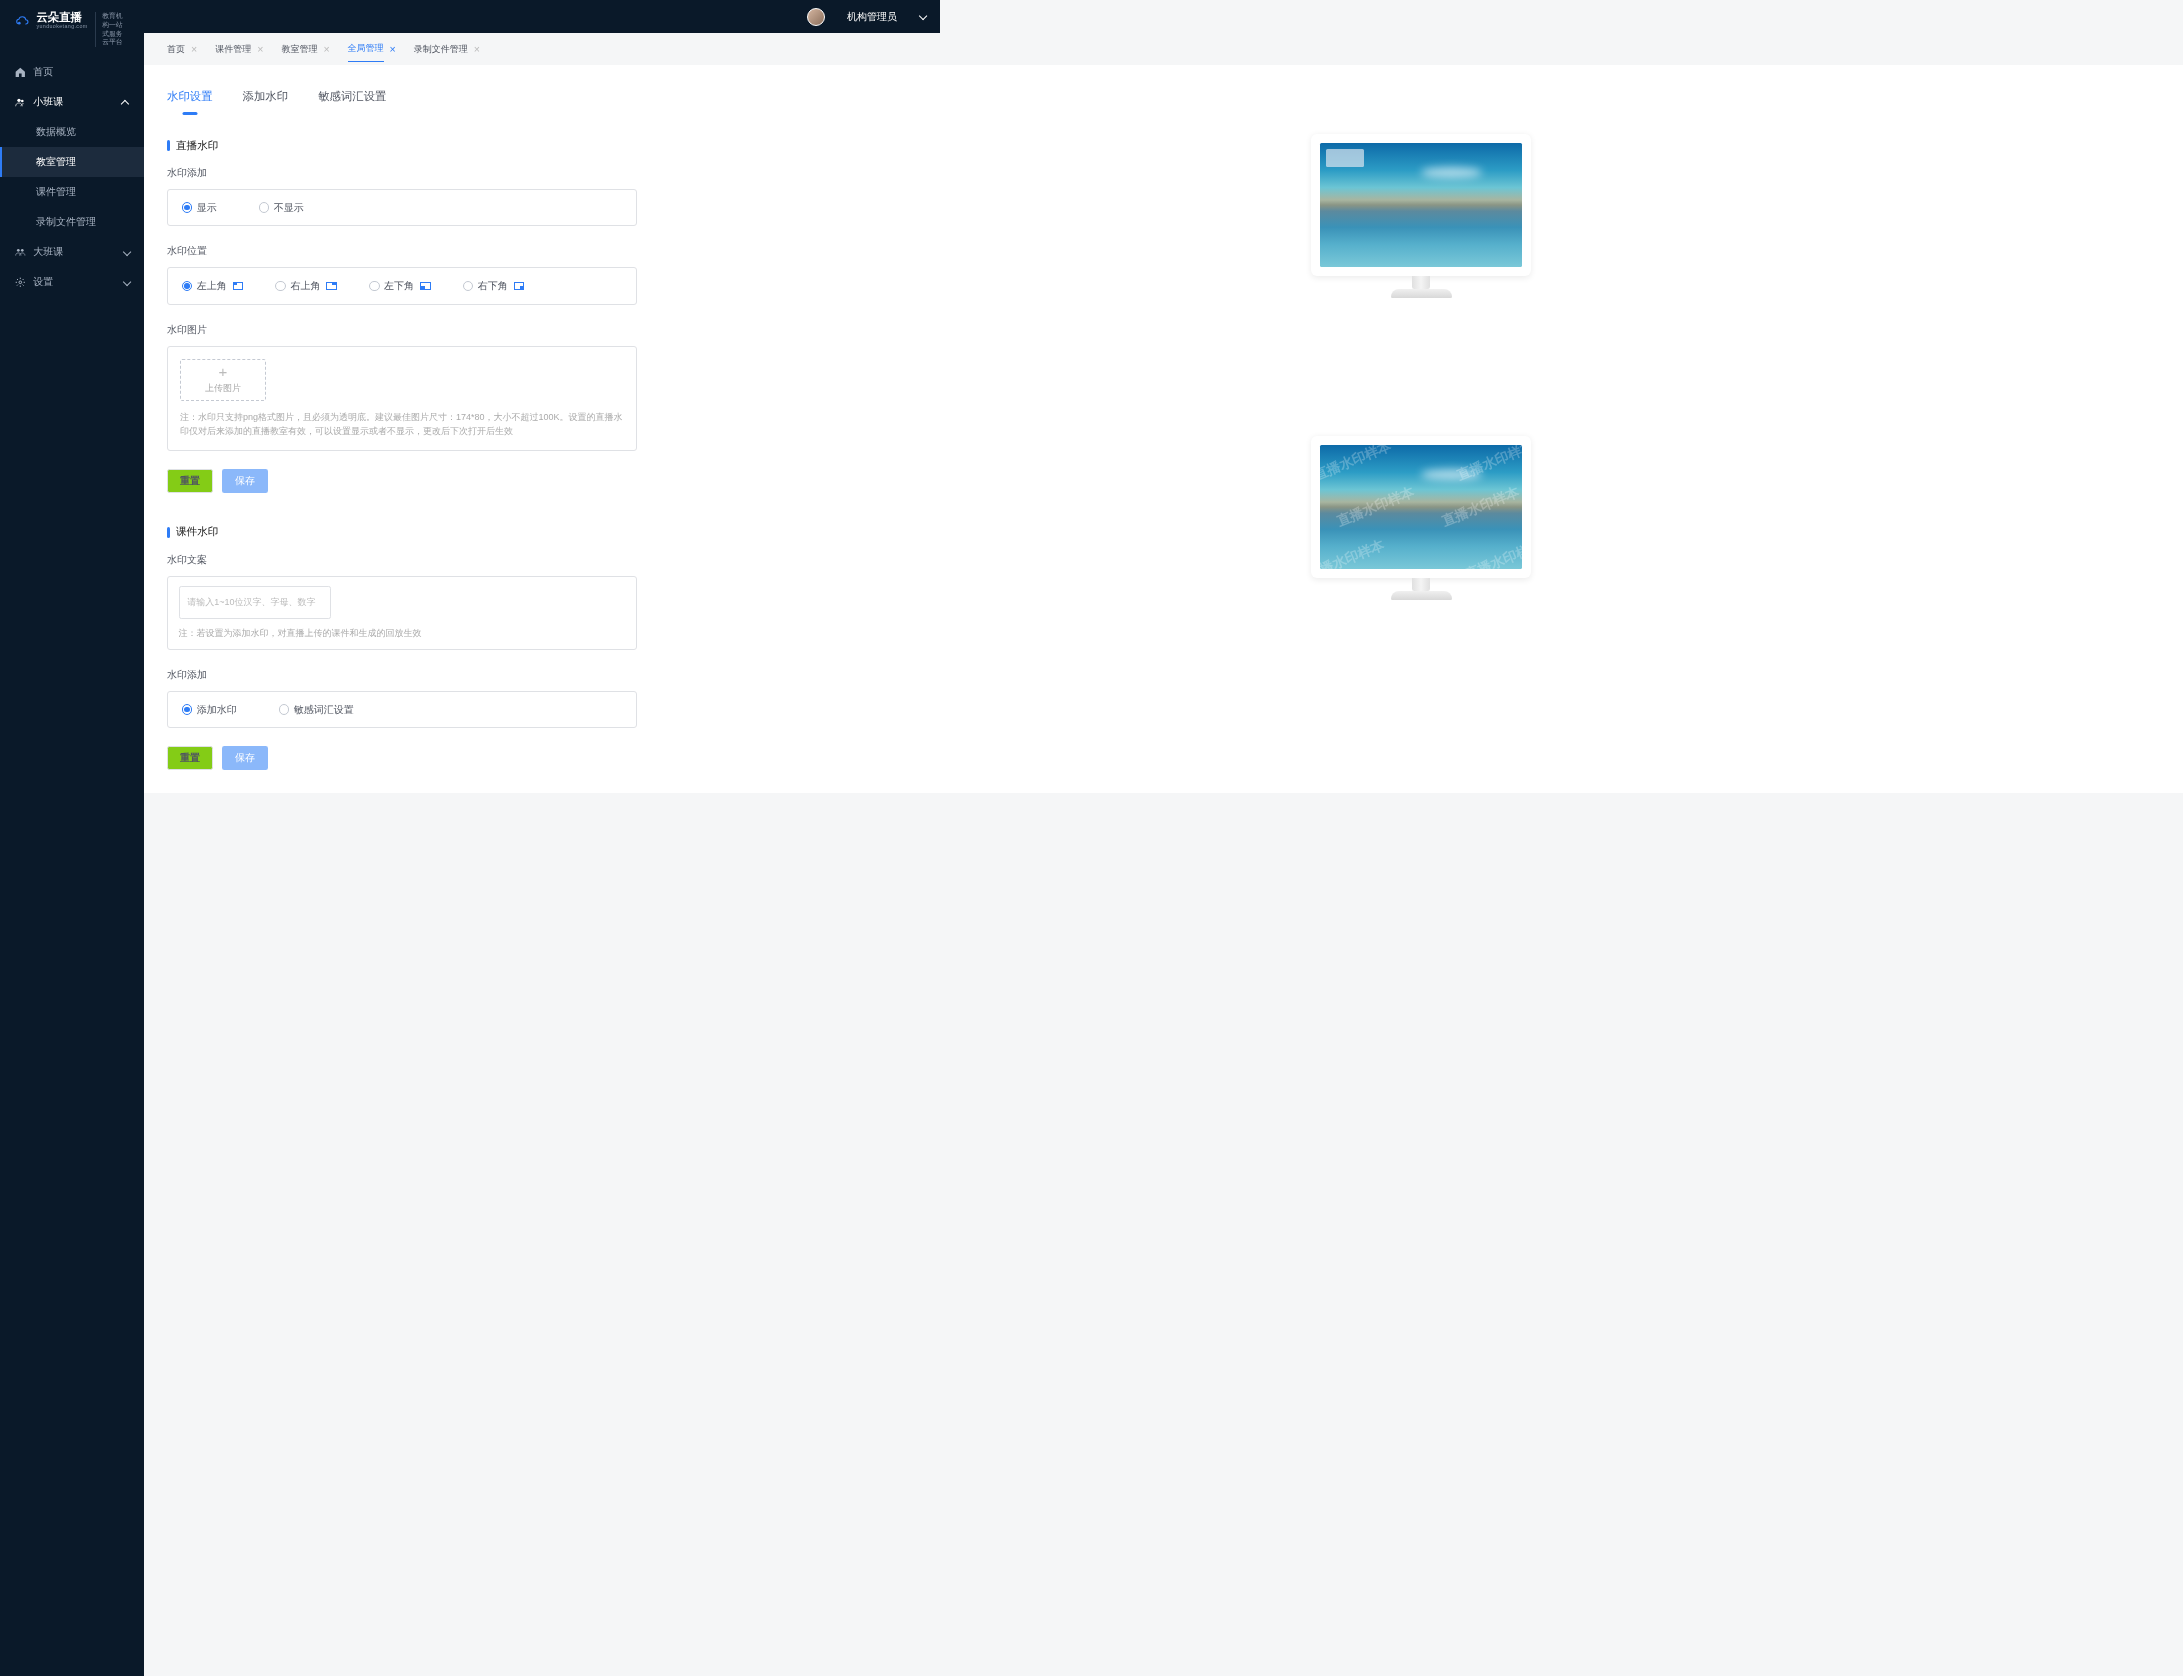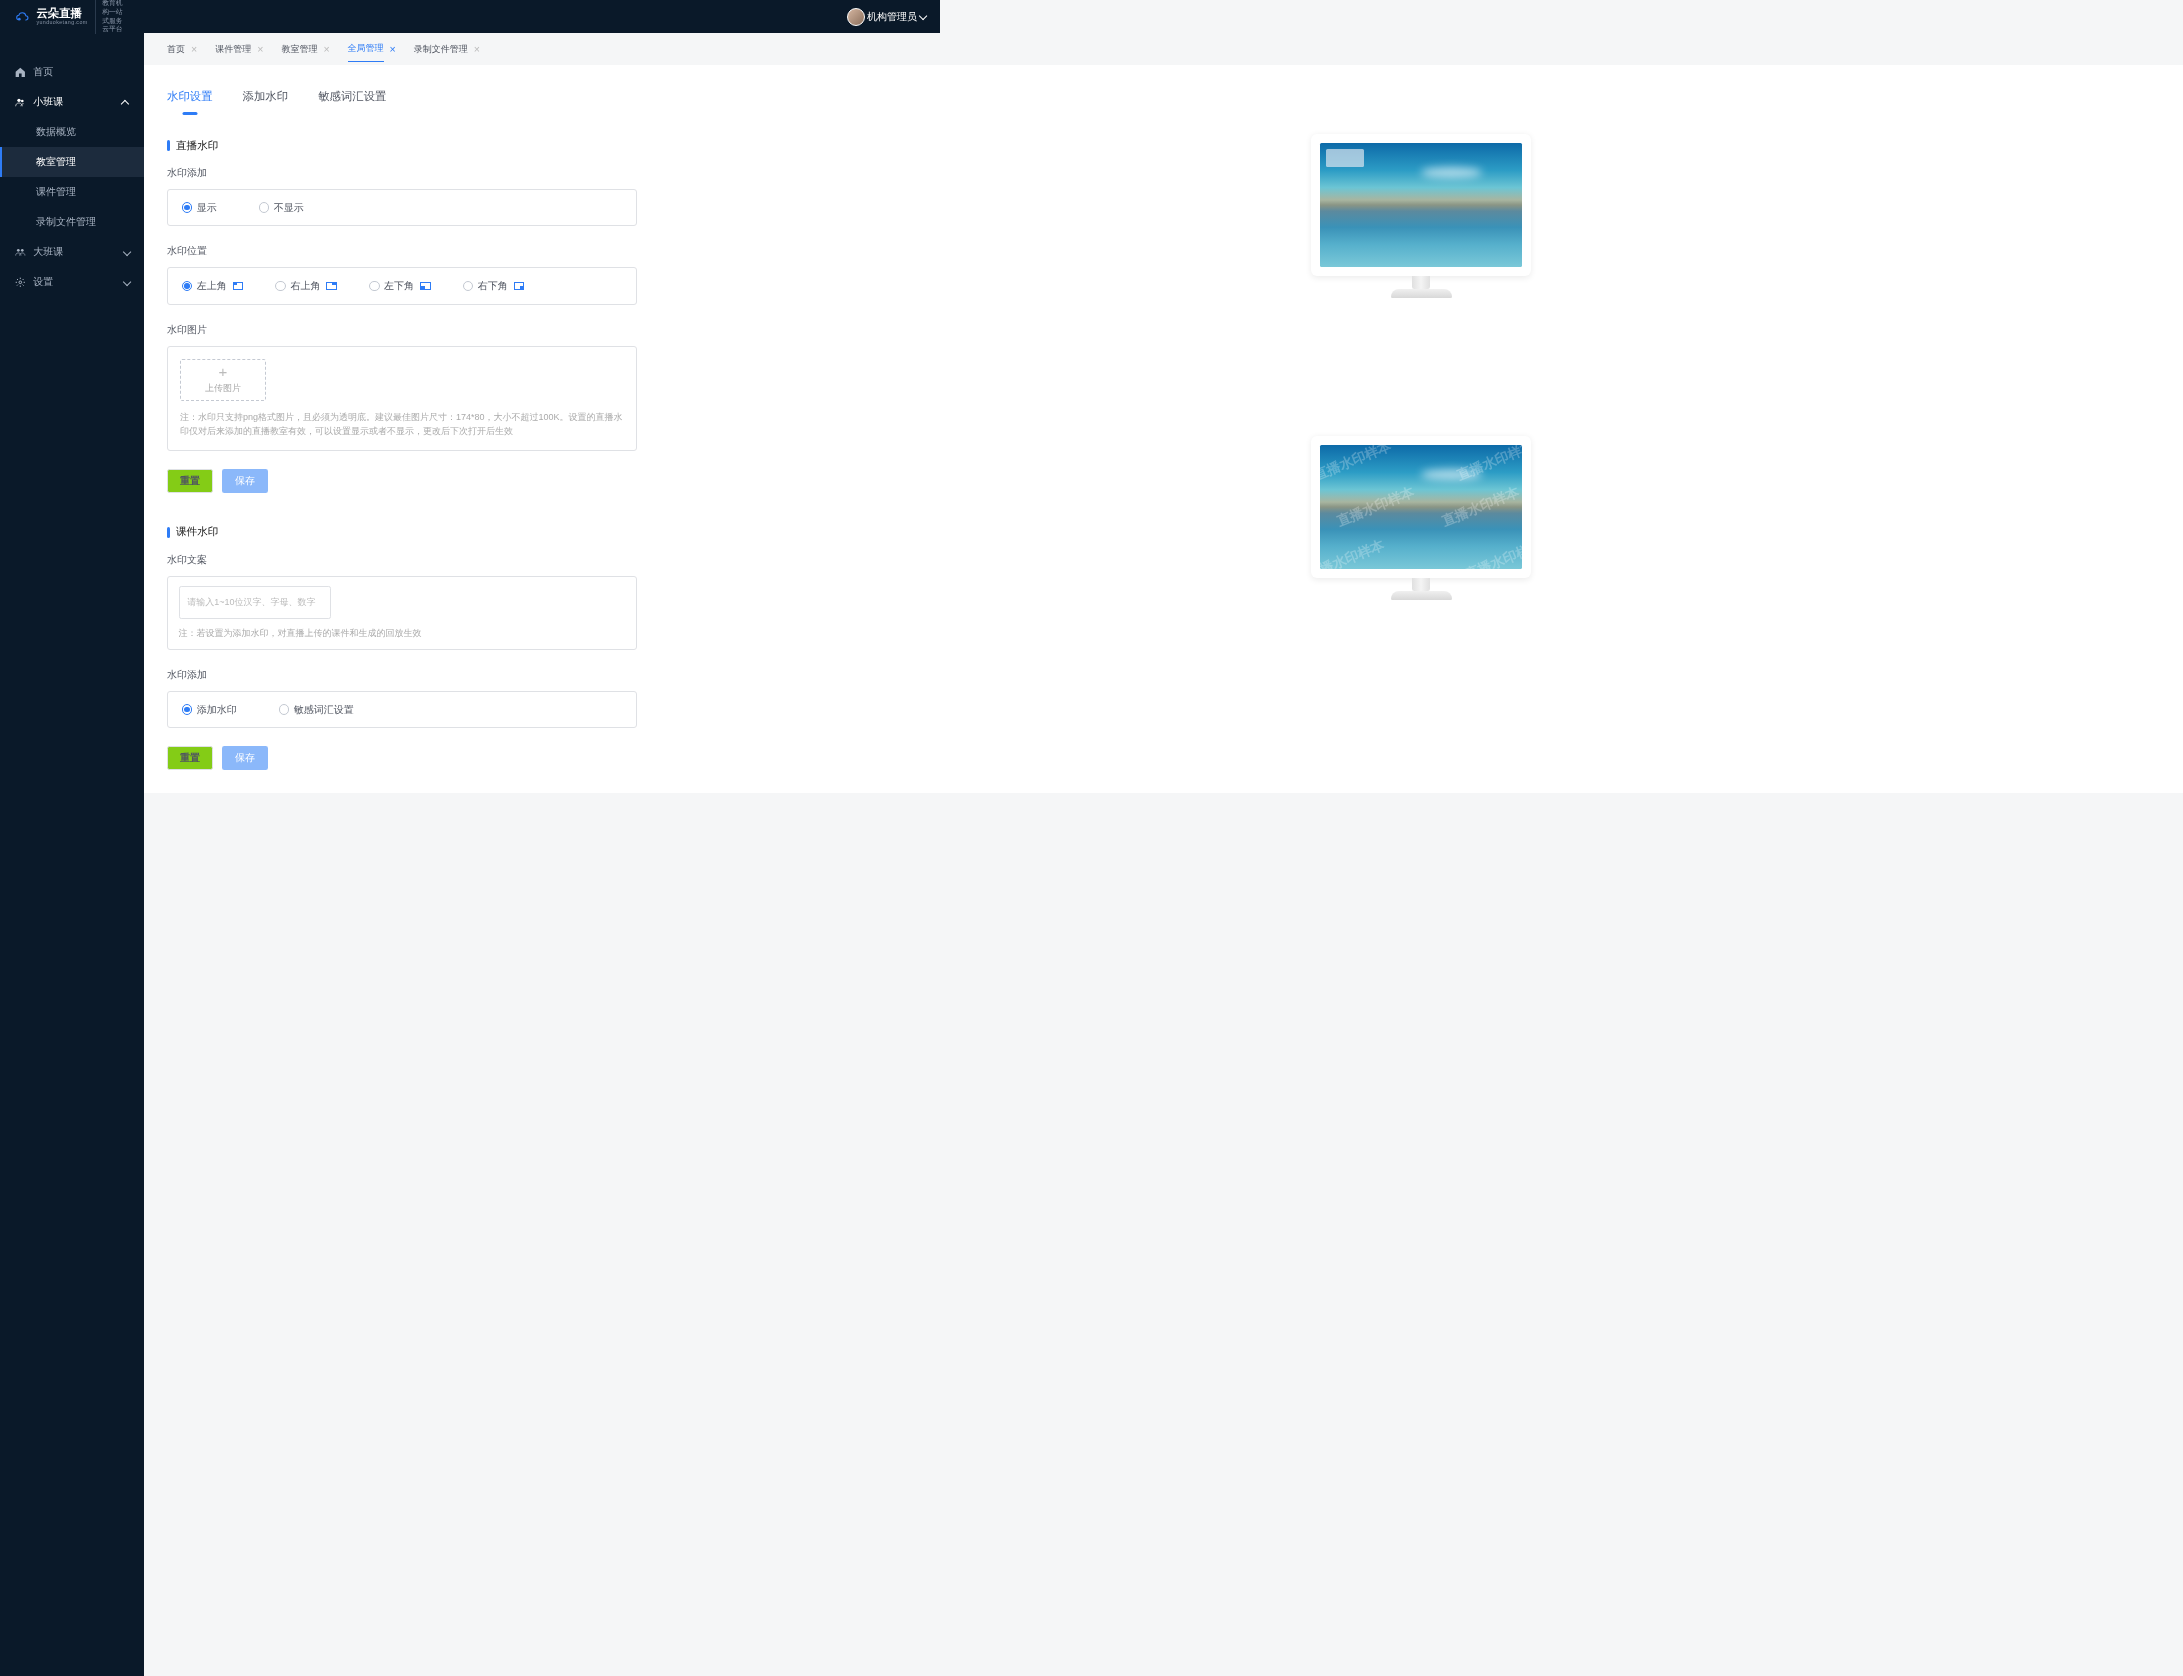--- a/index.html
+++ b/index.html
@@ -1,25 +1,25 @@
 <!DOCTYPE html>
 <html style="font-size:12px"><head>
   <meta charset="utf-8">
   <style>
     * { box-sizing: border-box; margin: 0; padding: 0; font-family: -apple-system, BlinkMacSystemFont, "Segoe UI", "PingFang SC", "Microsoft YaHei", sans-serif; }
     body { background: #f5f6f7; width: 940px; height: 725px; overflow: hidden; }
     
     
     .topbar { height: 33px; background: #0a1929; display: flex; align-items: center; justify-content: flex-end; padding: 0 15px; }
-    .user-area { display: flex; align-items: center; gap: 2px; color: #fff; font-size: 10px; cursor: pointer; }
+    .user-area { display: flex; align-items: center; gap: 22px; color: #fff; font-size: 10px; cursor: pointer; }
     .avatar { width: 18px; height: 18px; border-radius: 50%; background: linear-gradient(135deg, #d4b5a0, #8b6f5c); border: 0.8px solid #fff; }
     
     
     .sidebar { position: absolute; top: 0; left: 0; width: 144px; height: 100%; background: #0a1929; z-index: 10; }
-    .logo-area { height: 33px; display: flex; align-items: center; padding: 0 15px; gap: 7.6px; }
+    .logo-area { height: 33px; display: flex; align-items: flex-start; padding: 12px 15px; gap: 7.6px; }
     .logo-icon { width: 21px; height: 18px; }
     .logo-text { color: #fff; font-size: 11.4px; font-weight: bold; line-height: 1; }
     .logo-sub { color: #8895a7; font-size: 5.3px; letter-spacing: 0.4px; }
     .logo-tagline { color: #8895a7; font-size: 6.8px; line-height: 1.3; border-left: 0.8px solid #2a3a4d; padding-left: 6px; }
     
     .nav { margin-top: 24px; }
     .nav-item { display: flex; align-items: center; height: 30px; padding: 0 15px; color: #a8b3c2; font-size: 10px; cursor: pointer; gap: 7.6px; position: relative; }
     .nav-item.expanded { color: #fff; }
     .nav-item .chevron { margin-left: auto; }
     .sub-nav { background: transparent; }

